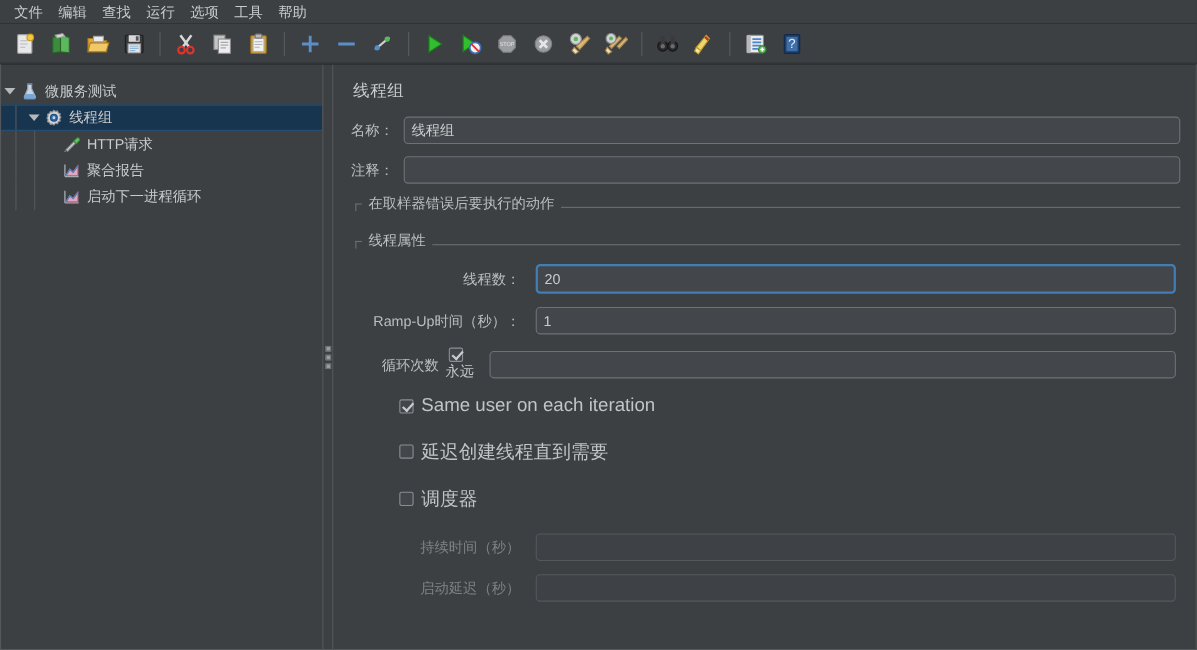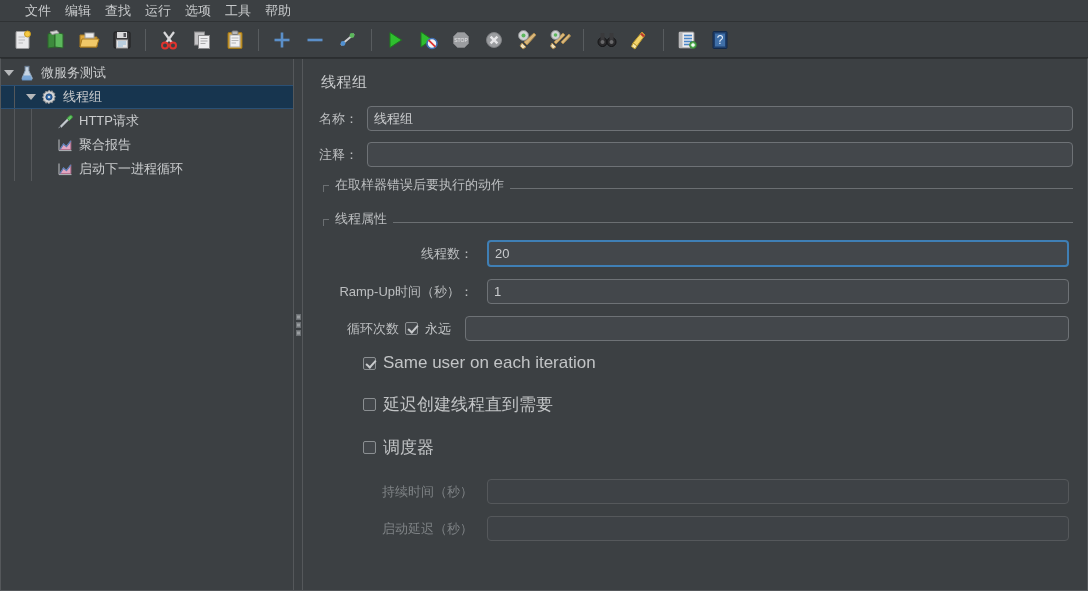--- a/index.html
+++ b/index.html
@@ -20,21 +20,21 @@
     flex-direction: column;
     background: #3c4043;
   }
 
   
   .menubar {
     height: 22px;
     background: #3c4043;
     display: flex;
     align-items: center;
-    padding-left: 18px;
+    padding-left: 6px;
     flex: 0 0 22px;
     border-bottom: 1px solid #2f3234;
   }
   .menu-item {
     font-size: 13px;
     color: #c8cacc;
     padding: 2px 7px;
     line-height: 16px;
     white-space: nowrap;
     cursor: default;
@@ -75,21 +75,21 @@
 
   
   .tree-pane {
     width: 293px;
     flex: 0 0 293px;
     background: #3c4043;
     border-top: 1px solid #2d3032;
     border-left: 1px solid #55585b;
     border-bottom: 1px solid #55585b;
     overflow: hidden;
-    padding-top: 2px;
+    padding-top: 12px;
   }
   .tree-row {
     height: 24px;
     display: flex;
     align-items: center;
     font-size: 13px;
     color: #c9cbcd;
     position: relative;
     white-space: nowrap;
     cursor: default;
@@ -324,20 +324,21 @@
     transform: rotate(42deg);
   }
   .inline-cb {
     display: flex;
     align-items: center;
     font-size: 13px;
     color: #c2c4c6;
     white-space: nowrap;
     cursor: default;
     margin-right: 14px;
+    flex-direction: column;
   }
   .stack-cb {
     display: flex;
     align-items: center;
     font-size: 17px;
     color: #c2c4c6;
     white-space: nowrap;
     cursor: default;
     margin-bottom: 20px;
     padding-left: 30px;

